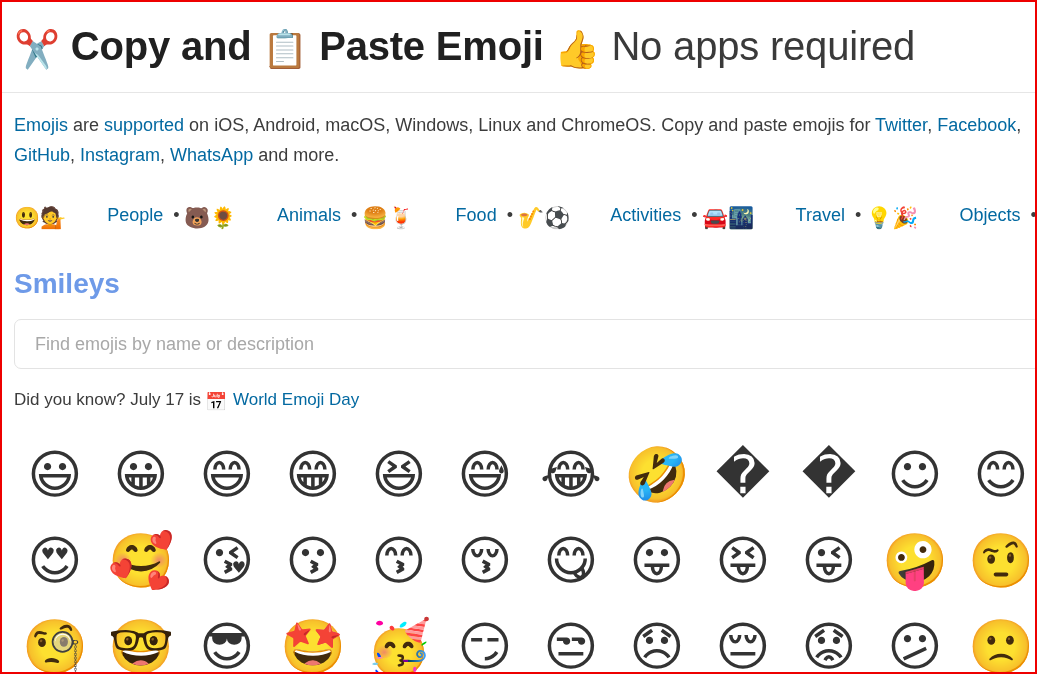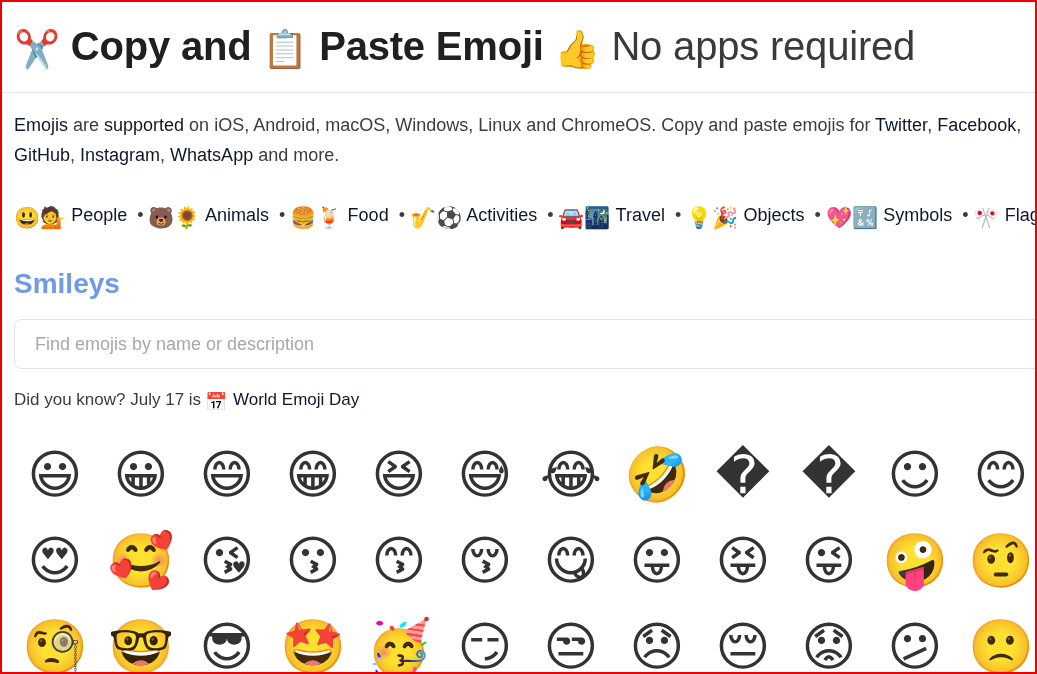--- a/index.html
+++ b/index.html
@@ -55,36 +55,36 @@
   
   .intro {
     font-size: 18px;
     line-height: 30px;
     color: #3c3c3c;
     margin: 17px 0 0 2px;
     white-space: pre-wrap;
     width: 1060px;
   }
   a, .lnk {
-    color: #0f172a;
+    color: #0369a1;
     text-decoration: none;
     cursor: pointer;
   }
 
   
   .catnav {
     font-size: 18px;
     line-height: 34px;
     margin: 28px 0 0 2px;
     white-space: nowrap;
     color: #3c3c3c;
     width: 1100px;
   }
   .catnav .emo { font-size: 21px; vertical-align: -4px; letter-spacing: 0; }
-  .catnav .lnk { font-size: 18px; }
+  .catnav .lnk { font-size: 18px; margin-left: 36px; }
   .catnav .sep { color: #3c3c3c; padding: 0 5px; }
 
   
   .section-title {
     font-size: 28px;
     font-weight: bold;
     color: #6e9ae8;
     margin: 32px 0 4px 2px;
     line-height: 1.2;
   }

